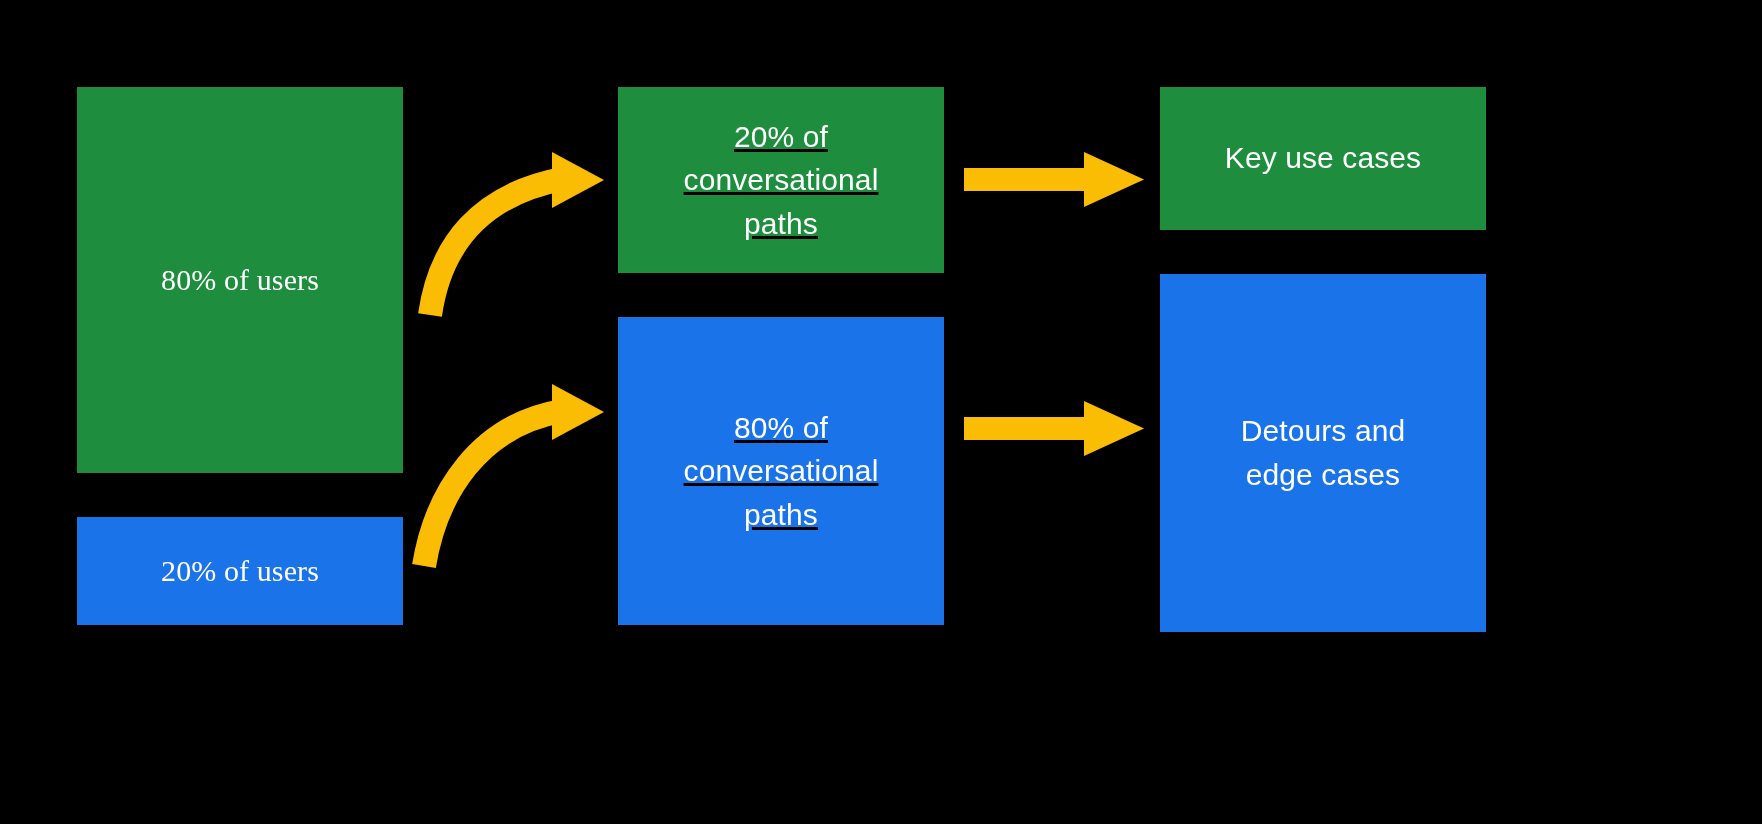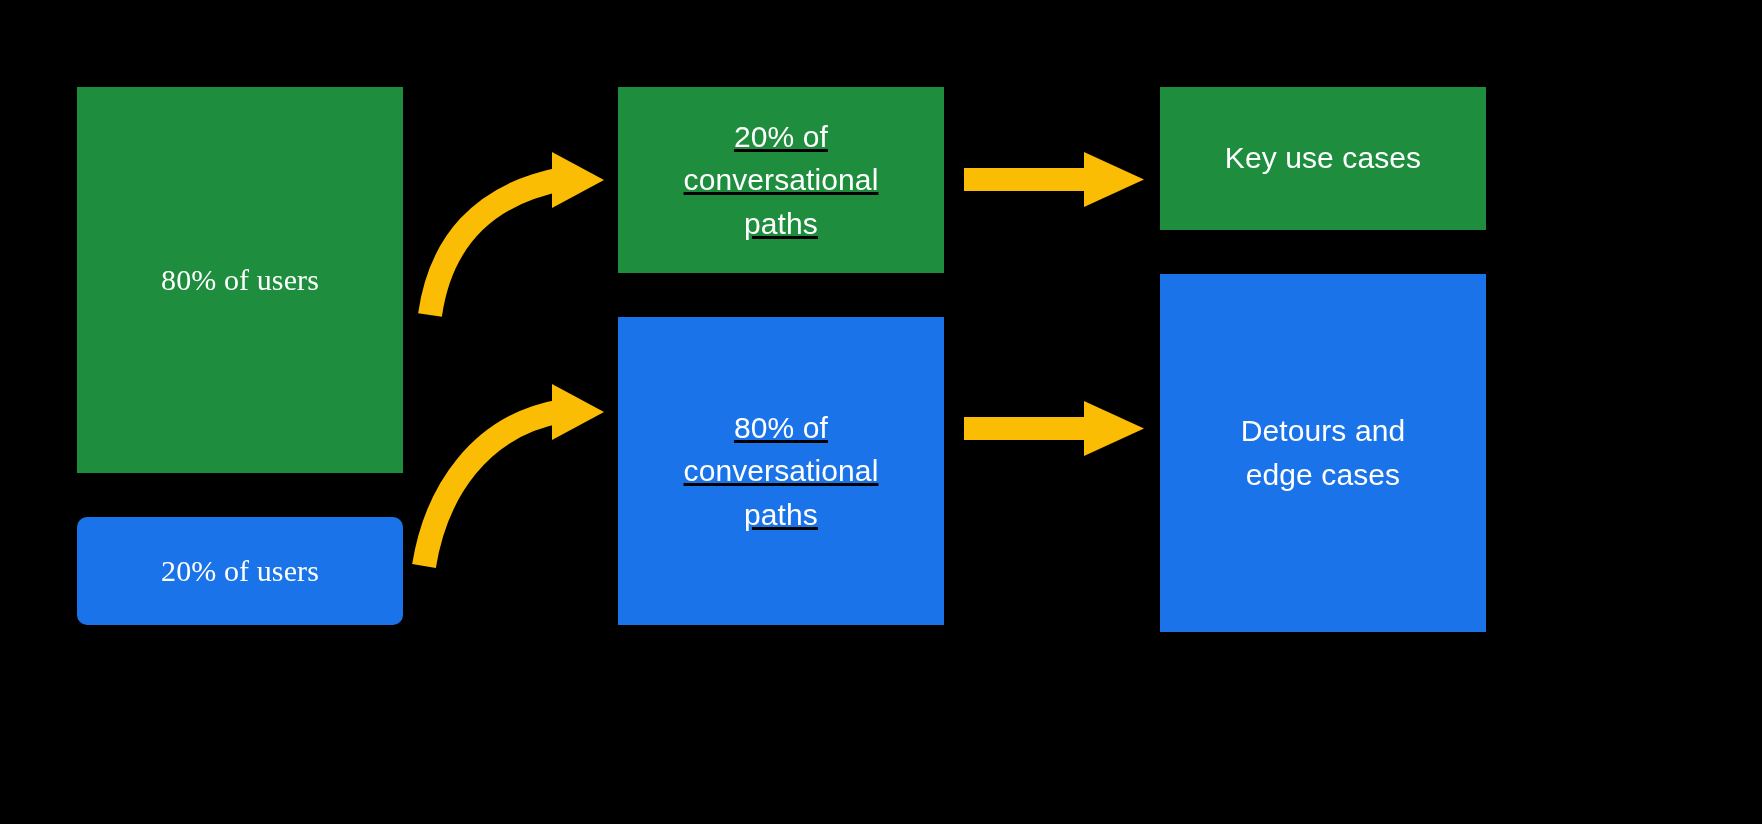--- a/index.html
+++ b/index.html
@@ -42,21 +42,21 @@
     line-height: 1.46;
     font-weight: 400;
     letter-spacing: 0.1px;
     padding: 0 10px;
     white-space: pre-line;
   }
 
   
   #column-users       { left: 77px;  top: 87px;  width: 326px; height: 538px; font-family: Liberation Serif, serif; }
   #seg-users-major    { height: 420px; }
-  #seg-users-minor    { height: 118px; border-radius: 10px; }
+  #seg-users-minor    { height: 118px; }
 
   
   #column-paths       { left: 618px; top: 87px;  width: 326px; height: 538px; text-decoration: underline; }
   #seg-paths-minor    { height: 203px; }
   #seg-paths-major    { height: 335px; }
 
   
   #column-outcomes    { left: 1160px; top: 87px; width: 326px; height: 545px; }
   #seg-outcome-key    { height: 171px; }
   #seg-outcome-detour { height: 430px; }

